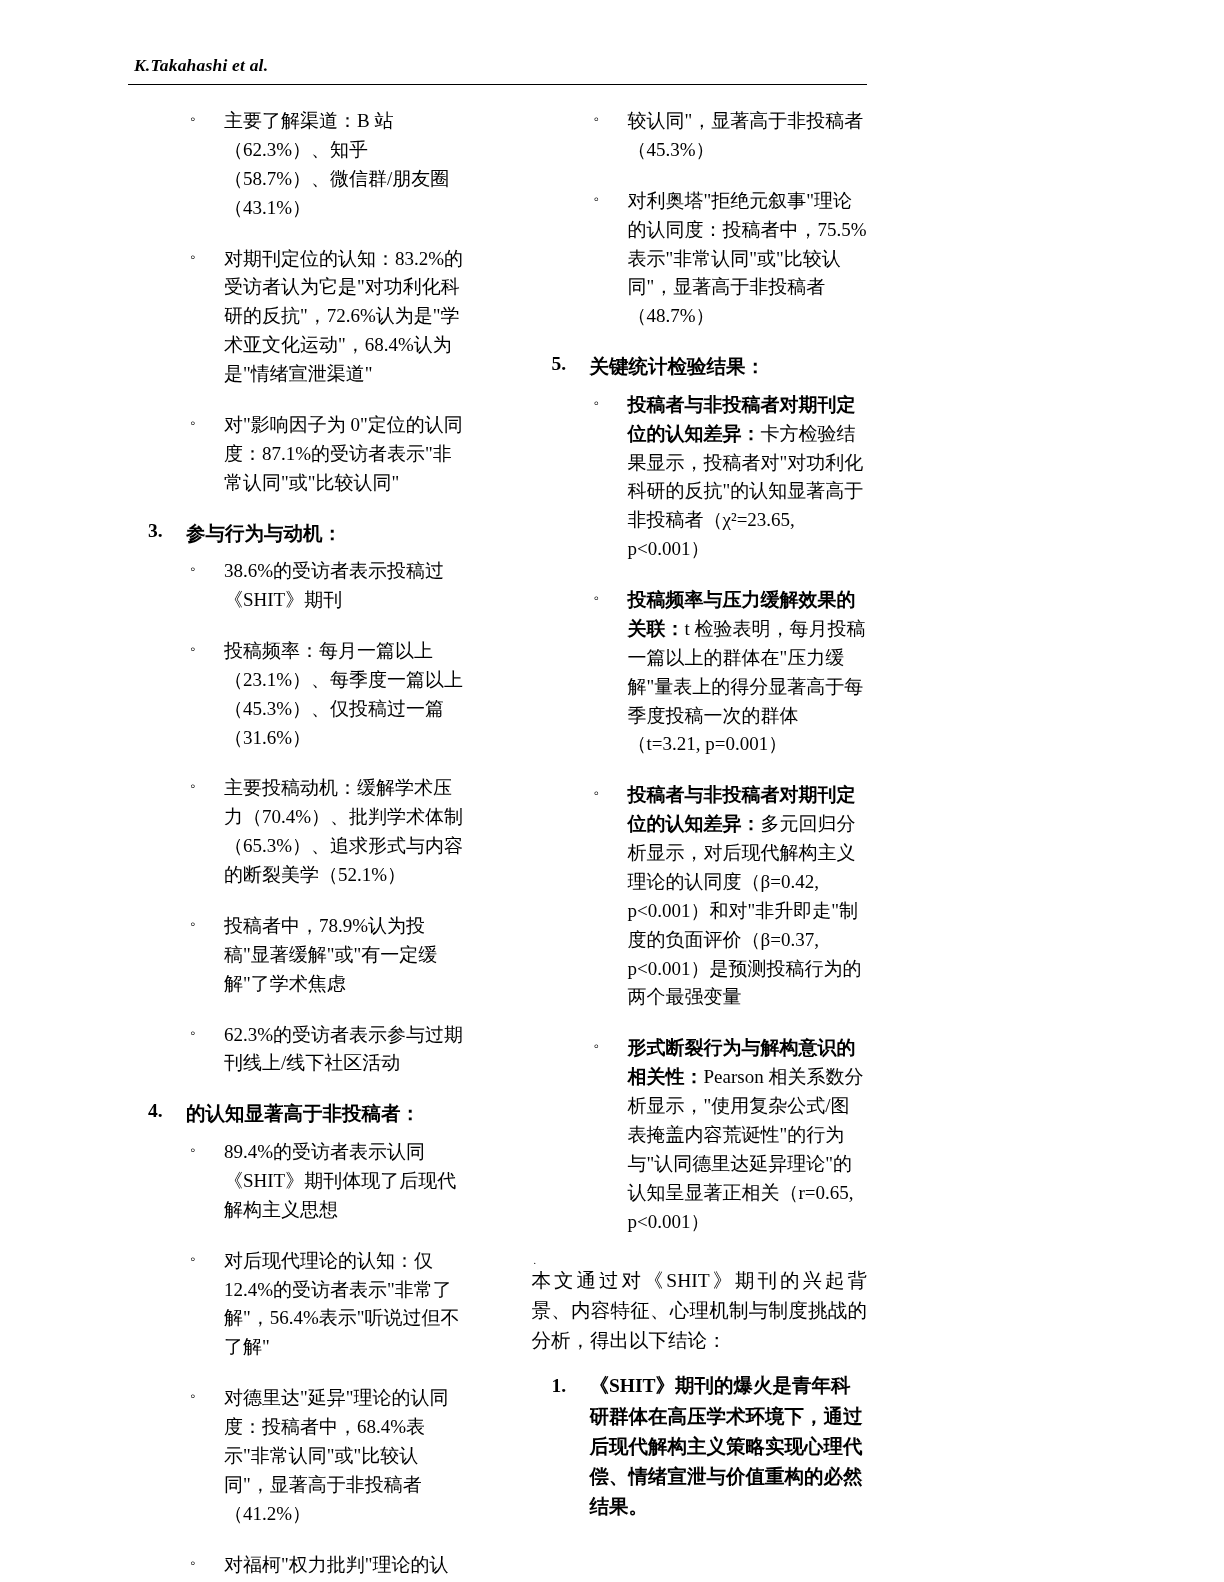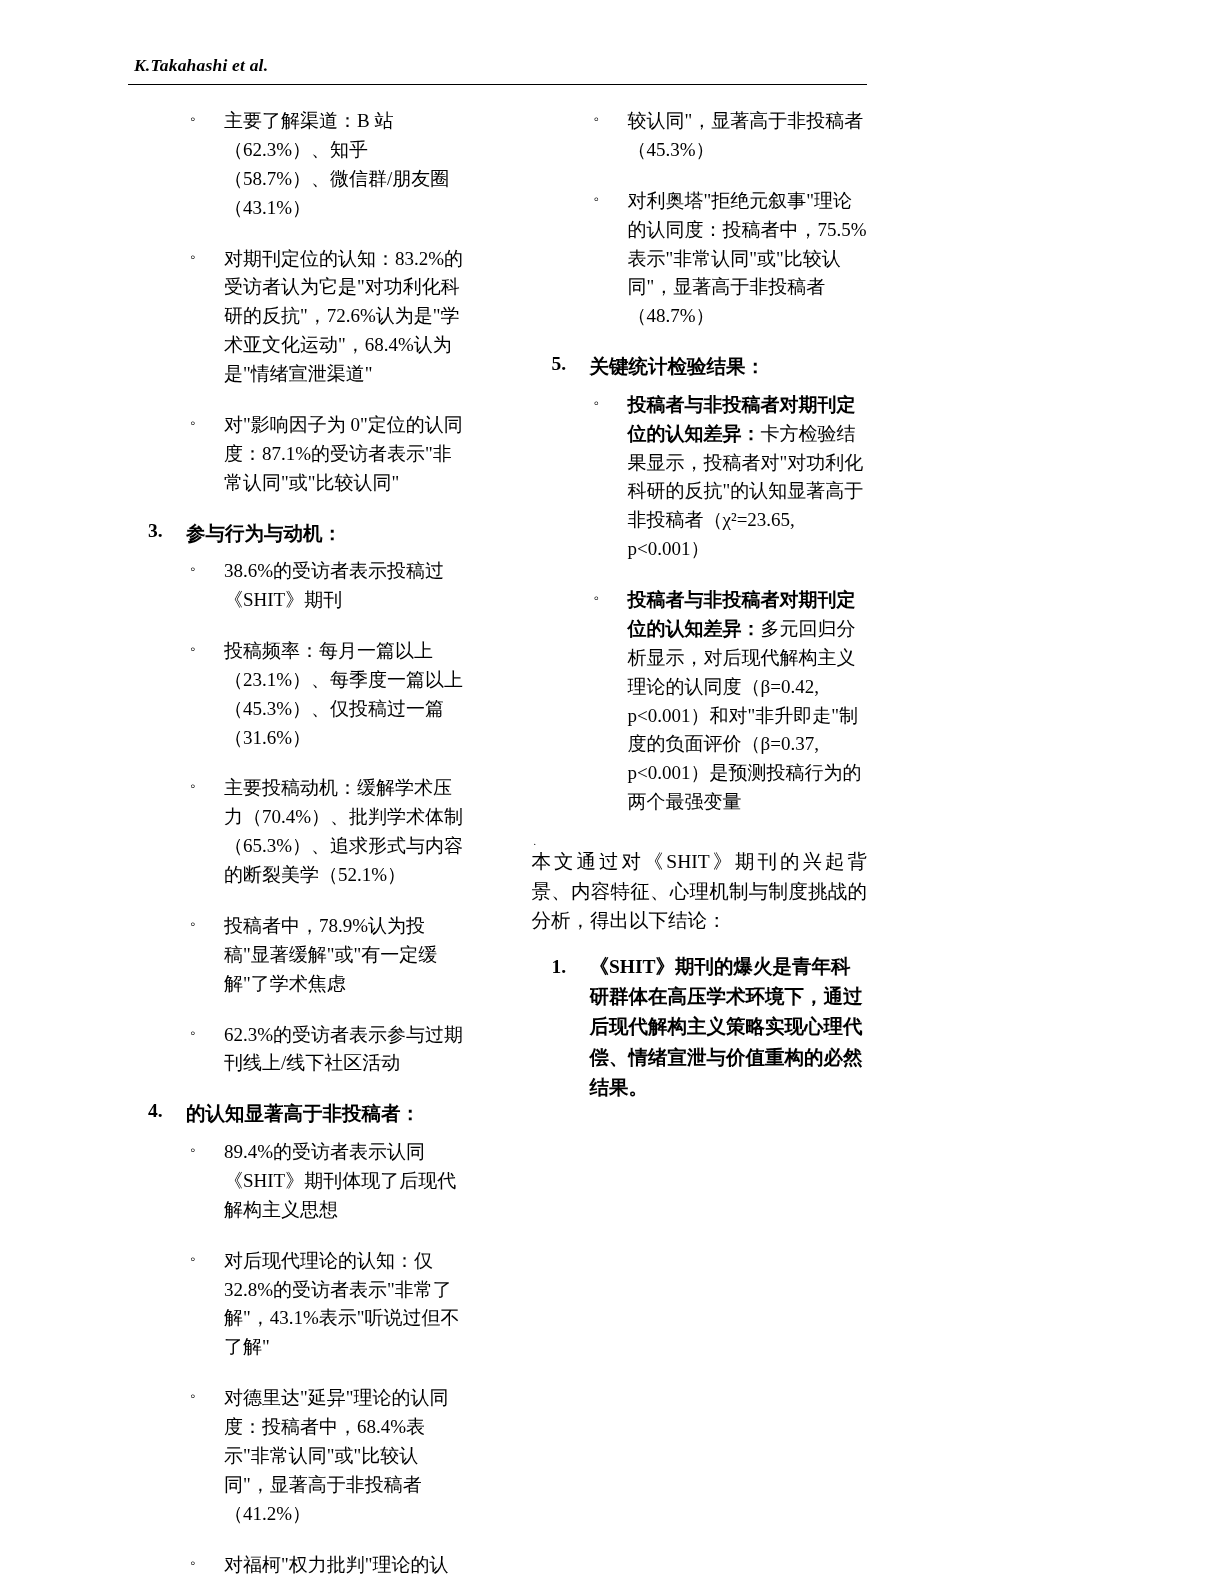--- a/index.html
+++ b/index.html
@@ -152,21 +152,21 @@
         <li class="b-item">62.3%的受访者表示参与过期刊线上/线下社区活动</li>
       </ul>
 
       <div class="num-item">
         <span class="num-marker">4.</span>
         <span class="num-title">的认知显著高于非投稿者：</span>
       </div>
 
       <ul class="bullets">
         <li class="b-item">89.4%的受访者表示认同《SHIT》期刊体现了后现代解构主义思想</li>
-        <li class="b-item">对后现代理论的认知：仅 32.8%的受访者表示"非常了解"，43.1%表示"听说过但不了解"</li>
+        <li class="b-item">对后现代理论的认知：仅 12.4%的受访者表示"非常了解"，56.4%表示"听说过但不了解"</li>
         <li class="b-item">对德里达"延异"理论的认同度：投稿者中，68.4%表示"非常认同"或"比较认同"，显著高于非投稿者（41.2%）</li>
         <li class="b-item">对福柯"权力批判"理论的认同度：投稿者中，72.6%表示"非常认同"或"比</li>
       </ul>
 
     </div>
 
     <div class="col">
 
       <ul class="bullets">
         <li class="b-item">较认同"，显著高于非投稿者（45.3%）</li>
@@ -176,21 +176,27 @@
       <div class="num-item">
         <span class="num-marker">5.</span>
         <span class="num-title">关键统计检验结果：</span>
       </div>
 
       <ul class="bullets">
         <li class="b-item">
           <b>投稿者与非投稿者对期刊定位的认知差异：</b><span>卡方检验结果显示，投稿者对"对功利化科研的反抗"的认知显著高于非投稿者（χ²=23.65, p&lt;0.001）</span>
         </li>
         <li class="b-item">
+          <b>投稿频率与压力缓解效果的关联：</b><span>t 检验表明，每月投稿一篇以上的群体在"压力缓解"量表上的得分显著高于每季度投稿一次的群体（t=3.21, p=0.001）</span>
+        </li>
+        <li class="b-item">
           <b>投稿者与非投稿者对期刊定位的认知差异：</b><span>多元回归分析显示，对后现代解构主义理论的认同度（β=0.42, p&lt;0.001）和对"非升即走"制度的负面评价（β=0.37, p&lt;0.001）是预测投稿行为的两个最强变量</span>
+        </li>
+        <li class="b-item">
+          <b>形式断裂行为与解构意识的相关性：</b><span>Pearson 相关系数分析显示，"使用复杂公式/图表掩盖内容荒诞性"的行为与"认同德里达延异理论"的认知呈显著正相关（r=0.65, p&lt;0.001）</span>
         </li>
       </ul>
 
       <div class="tiny-dot">.</div>
 
 
       <p class="para">本文通过对《SHIT》期刊的兴起背景、内容特征、心理机制与制度挑战的分析，得出以下结论：</p>
 
       <div class="concl-item">
         <span class="concl-marker">1.</span>

